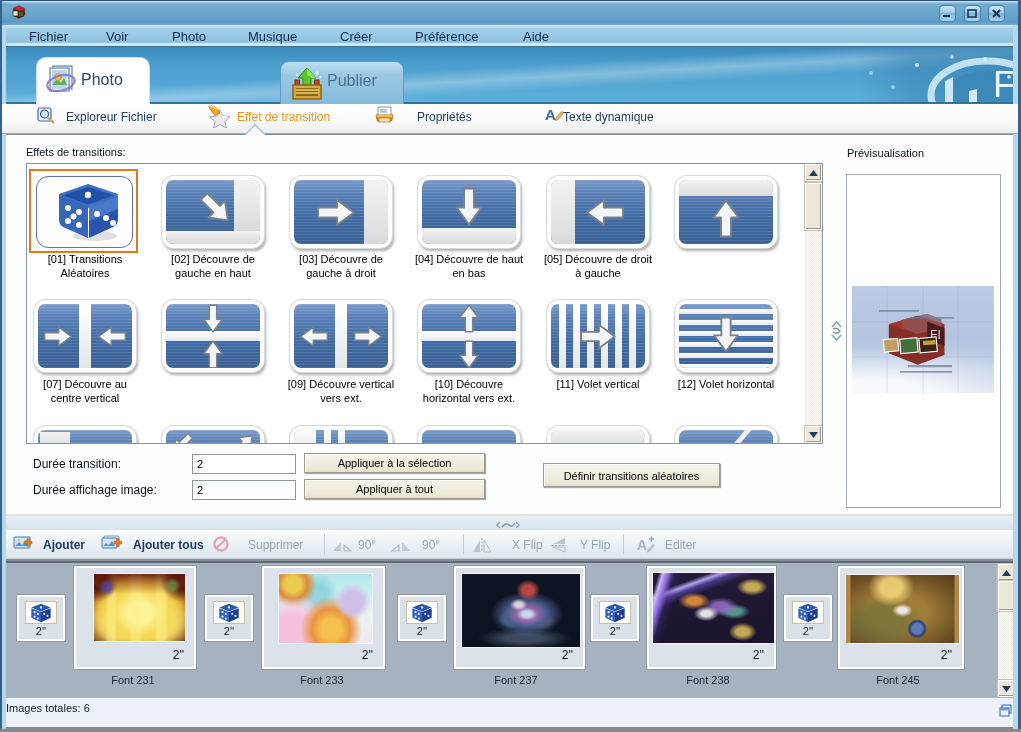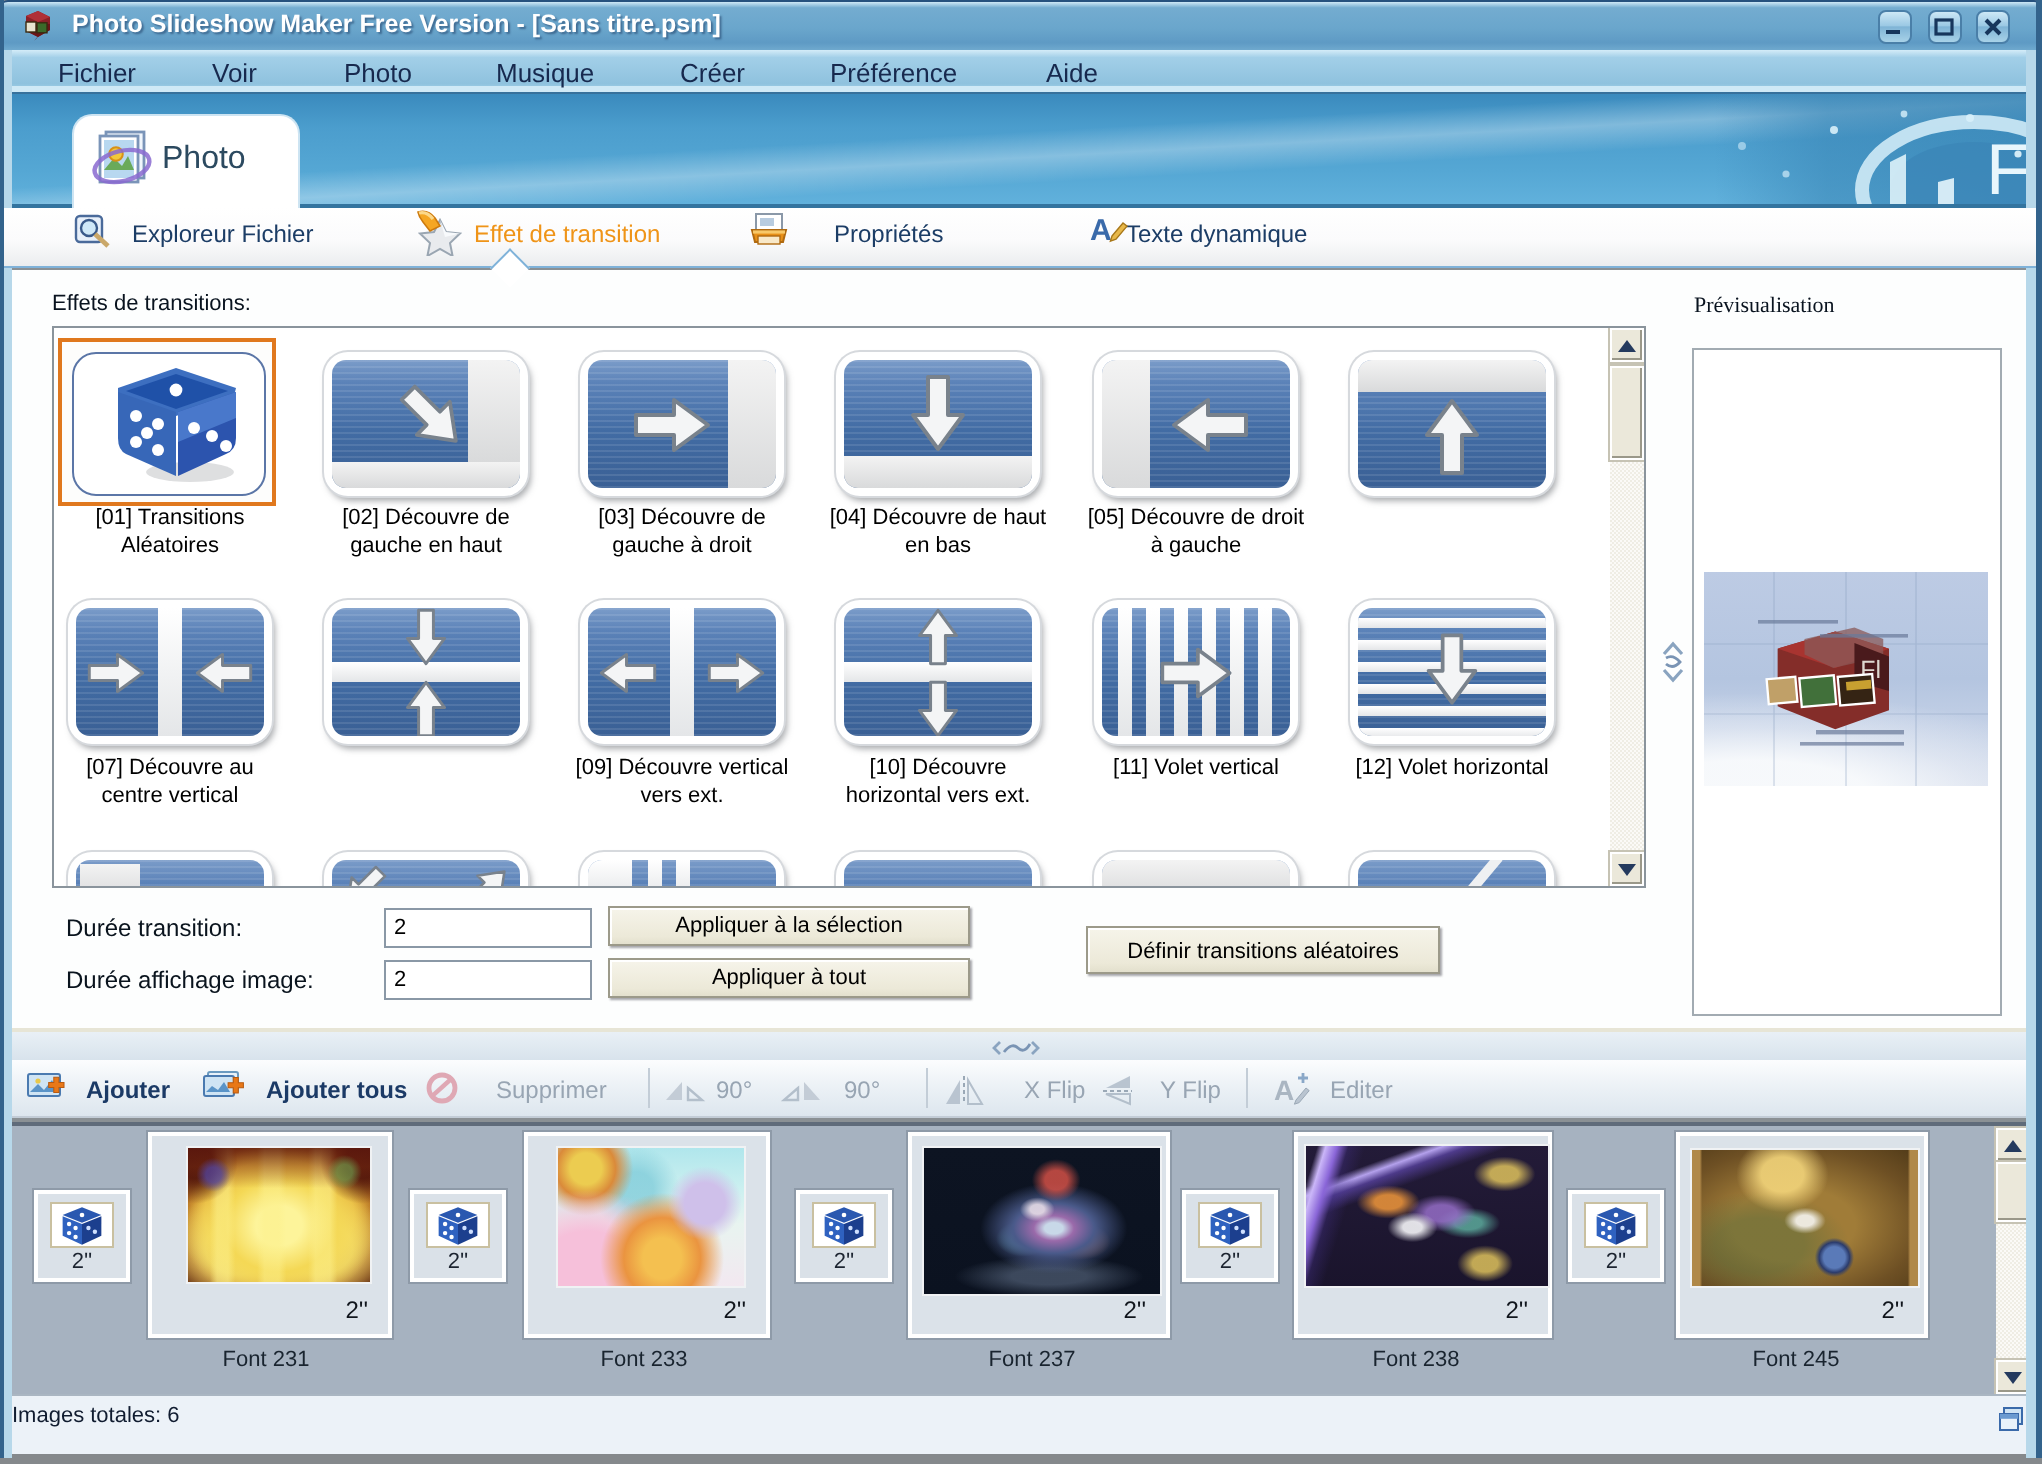--- a/index.html
+++ b/index.html
@@ -77,21 +77,21 @@
   box-shadow:inset -1px -1px 0 #9a9889, 0 0 0 1px #c6c3b4; }
 
 
 .ctl-label { position:absolute; font-size:12px; color:#0a141e; }
 .tbox { position:absolute; width:104px; height:20px; background:#fff; border:1px solid #8a98a6; font-size:11px; padding:3px 0 0 4px; color:#000; }
 .btn { position:absolute; background:linear-gradient(180deg,#f6f4ea 0%,#ece9d8 80%,#e3e0cd 100%);
   border:1px solid #9c9a8a; box-shadow:inset 1px 1px 0 #ffffff, 1px 1px 1px rgba(60,60,70,.45);
   font-size:11px; color:#000; text-align:center; font-family:"Liberation Sans", sans-serif; }
 
 
-#lbl-prev { left:847px; top:147px; font-size:11px; color:#09131f;font-family:Liberation Serif, serif; }
+#lbl-prev { left:847px; top:147px; font-size:11px; color:#09131f; }
 #prevpanel { left:846px; top:174px; width:155px; height:334px; background:#ffffff; border:1px solid #a2abb2; }
 #previmg { left:852px; top:286px; width:142px; height:107px; overflow:hidden; }
 
 
 #groove { left:6px; top:514px; width:1009px; height:2px; background:#e7e5d6; }
 #splitband { left:2px; top:516px; width:1016px; height:14px; background:linear-gradient(180deg,#e9f0f6,#d8e3ec); }
 
 
 #btoolbar { left:2px; top:530px; width:1016px; height:29px;
   background:linear-gradient(180deg,#fcfdfe 0%,#eef3f7 40%,#dde6ee 100%); border-bottom:1px solid #c2ccd6; }
@@ -112,21 +112,20 @@
 
 
 #statusbar { left:0px; top:697px; width:1021px; height:30px; background:#ecf2f8; border-top:1px solid #aab6c2; border-radius:0 0 6px 6px; }
 #statusbar .stext { position:absolute; left:6px; top:4px; font-size:11px; color:#101c30; }
 </style>
 </head>
 <body>
 <div id="win">
   <div class="abs" id="frameB"></div>
   <div class="abs" id="titlebar"></div>
-  <div class="abs" id="apptitle">Photo Slideshow Maker Free Version - [Sans titre.psm]</div>
   <div class="abs" style="left:10px;top:4px;"><svg width="17" height="17" viewBox="0 0 17 17">
 <path d="M3 4 L9 1.5 L15 4.5 L15 11 L9 14.5 L3 11.5 Z" fill="#8a2028"></path>
 <path d="M3 4 L9 1.5 L15 4.5 L9 7 Z" fill="#b03038"></path>
 <path d="M3 7.5 L15 8 L15 11 L9 14.5 L3 11.5 Z" fill="#6a1418"></path>
 <rect x="3" y="7" width="5" height="5" fill="#e8e4d0" stroke="#3a2a10" stroke-width="0.7"></rect>
 <rect x="8.5" y="7.4" width="5" height="5" fill="#3a6a2a" stroke="#3a2a10" stroke-width="0.7"></rect>
 <path d="M9 14.5 L7 16.5 L8.5 14.8 Z" fill="#5a1014"></path>
 </svg></div>
   <div class="abs winbtn" style="left:939px;">
       <svg width="11" height="11">
@@ -170,20 +169,38 @@
 <path d="M112 56 L112 44 L120 42 L120 56 Z" fill="#e4f5fc" opacity="0.9"></path>
 <text x="136" y="50" font-family="Liberation Sans" font-size="36" fill="#e8f6fc">FL</text>
 <circle cx="60" cy="18" r="2" fill="#d8f0fa" opacity="0.9"></circle>
 <circle cx="95" cy="10" r="1.7" fill="#d8f0fa" opacity="0.8"></circle>
 <circle cx="128" cy="12" r="2" fill="#d8f0fa" opacity="0.85"></circle>
 <circle cx="152" cy="30" r="1.8" fill="#e4f5fc" opacity="0.9"></circle>
 <circle cx="36" cy="40" r="1.8" fill="#cfeaf8" opacity="0.7"></circle>
 <circle cx="14" cy="26" r="2" fill="#cfeaf8" opacity="0.6"></circle>
 </svg>
   </div>
+  <div class="abs tab inactive" id="tabPublier">
+      <svg style="position:absolute;left:8px;top:4px;" width="36" height="36" viewBox="0 0 36 36">
+<path d="M18 2 L27 12 L22 12 L22 20 L14 20 L14 12 L9 12 Z" fill="#5ac82a" stroke="#2a8a10" stroke-width="1"></path>
+<path d="M18 2 L27 12 L22 12 L18 8 Z" fill="#8ae85a"></path>
+<rect x="6" y="14" width="4.5" height="8" fill="#b84a28" stroke="#7a2a12"></rect>
+<rect x="25.5" y="14" width="4.5" height="8" fill="#b84a28" stroke="#7a2a12"></rect>
+<rect x="4" y="19" width="28" height="14" fill="#d8a838" stroke="#8a6014" stroke-width="1.4"></rect>
+<rect x="7" y="22" width="22" height="8" fill="#8a6a1a"></rect>
+<g stroke="#e8c868" stroke-width="1.6">
+          <line x1="7" y1="24" x2="29" y2="24"></line>
+          <line x1="7" y1="27" x2="29" y2="27"></line>
+        </g>
+<circle cx="8" cy="9" r="1.4" fill="#cfe8fa"></circle>
+        <circle cx="28" cy="7" r="1.7" fill="#cfe8fa"></circle>
+        <circle cx="31" cy="11" r="1.2" fill="#cfe8fa"></circle>
+</svg>
+      <span class="tlabel">Publier</span>
+    </div>
   <div class="abs tab" id="tabPhoto">
       <svg style="position:absolute;left:8px;top:5px;" width="34" height="34" viewBox="0 0 34 34">
 <rect x="8" y="3" width="19" height="23" fill="#f0f6fc" stroke="#7a94b8" stroke-width="1.4"></rect>
 <rect x="5" y="5" width="19" height="23" fill="#ffffff" stroke="#7a94b8" stroke-width="1.4"></rect>
 <rect x="7" y="7" width="15" height="19" fill="#b8d8f0"></rect>
 <path d="M7 22 l5 -6 4 4 3 -5 3 7 Z" fill="#6aaa5a"></path>
 <circle cx="13" cy="14" r="3.4" fill="#f2c83a" stroke="#d89018"></circle>
 <ellipse cx="16" cy="20" rx="14" ry="7.5" fill="none" stroke="#8a6ad0" stroke-width="2.2" transform="rotate(-14 16 20)" opacity="0.85"></ellipse>
 </svg>
       <span class="tlabel">Photo</span>

